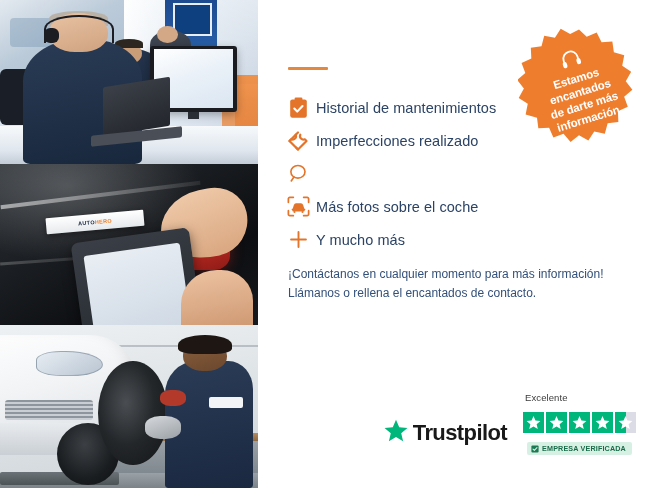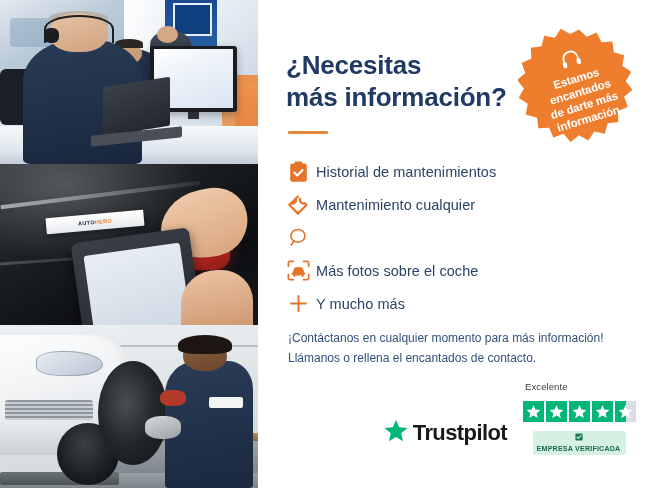--- a/index.html
+++ b/index.html
@@ -463,21 +463,20 @@
     background: #00b67a;
   }
   .tp-star-box svg { position: relative; z-index: 2; }
   .tp-verified {
     display: flex;
     align-items: center;
     gap: 3px;
     background: #d7f0e4;
     border-radius: 2px;
     padding: 2px 6px 2px 4px;
-    flex-direction: column;
   }
   .tp-verified-icon { color: #1a7a54; display: flex; }
   .tp-verified-text {
     font-size: 7.2px;
     font-weight: 700;
     color: #1a6b4b;
     letter-spacing: 0.15px;
   }
 </style>
 </head>
@@ -547,24 +546,20 @@
         <div class="ws-mech-badge"></div>
         <div class="ws-glove2"></div>
         <div class="ws-glove"></div>
       </div>
     </div>
 
   </div>
 
   <div class="content">
 
-    <h1 class="headline">
-      <span>¿Necesitas</span><br>
-      <span>más información?</span>
-    </h1>
 
     <div class="rule"></div>
 
     <ul class="features">
 
       <li class="feature">
         <span class="feature-icon">
           <svg width="19" height="22" viewBox="0 0 19 22" fill="none">
             <rect x="1.2" y="2.4" width="16.6" height="18.4" rx="2.2" fill="currentColor"></rect>
             <rect x="5.6" y="0.6" width="7.8" height="4" rx="1.2" fill="currentColor"></rect>
@@ -575,21 +570,21 @@
       </li>
 
       <li class="feature">
         <span class="feature-icon">
           <svg width="22" height="22" viewBox="0 0 24 24" fill="none" stroke="currentColor" stroke-width="2.4" stroke-linecap="round" stroke-linejoin="round">
             <path d="M14.5 5.2a3.7 3.7 0 0 0 4.9 4.9L21.3 12 12 21.3l-1.9-1.9"></path>
             <path d="M9.5 5.2a3.7 3.7 0 0 1-4.9 4.9L2.7 12 12 21.3"></path>
             <path d="M2.7 12 12 2.7"></path>
           </svg>
         </span>
-        <span class="feature-label">Mantenimiento cualquier</span>
+        <span class="feature-label">Imperfecciones realizado</span>
       </li>
 
       <li class="feature">
         <span class="feature-icon">
           <svg width="21" height="21" viewBox="0 0 22 22" fill="none" stroke="currentColor" stroke-width="1.7" stroke-linecap="round">
             <ellipse cx="10.4" cy="9.2" rx="7.4" ry="6.6"></ellipse>
             <path d="M6.2 14.6 3.4 18.8"></path>
           </svg>
         </span>
       </li>

